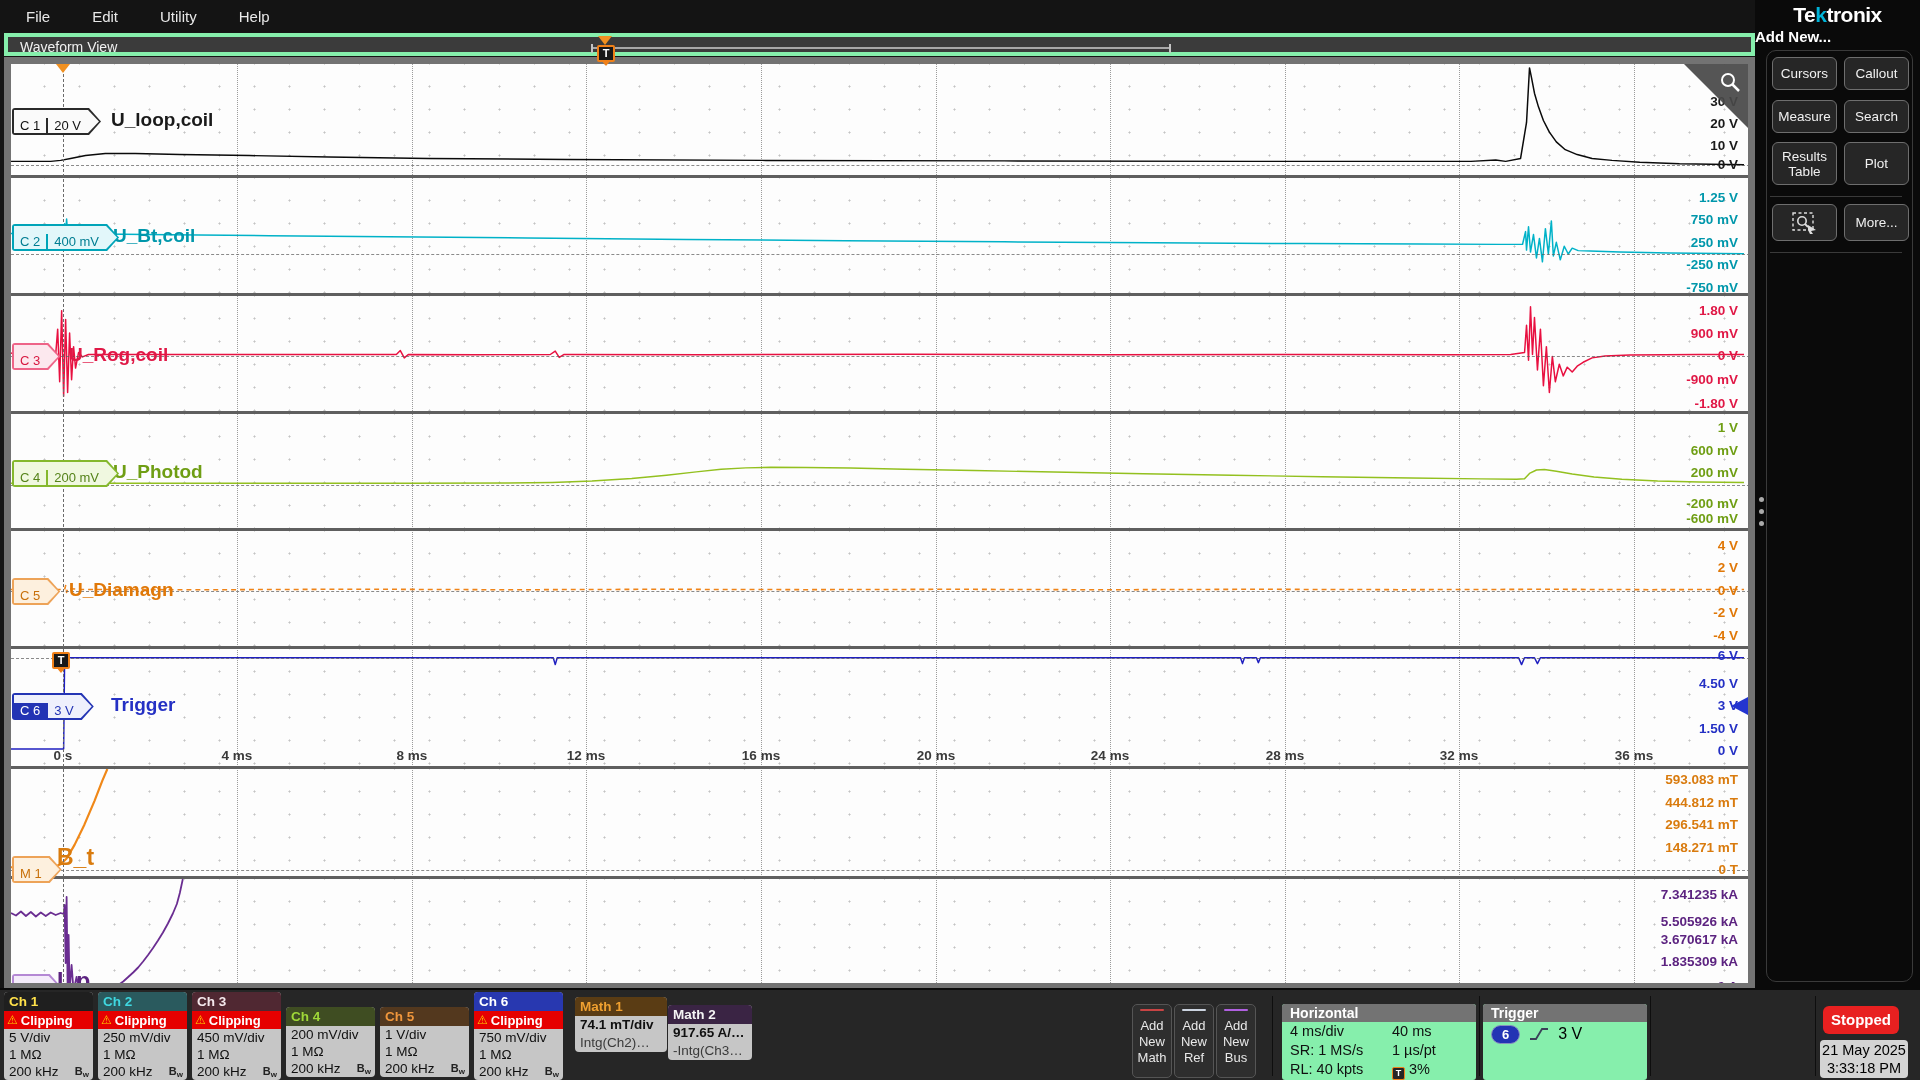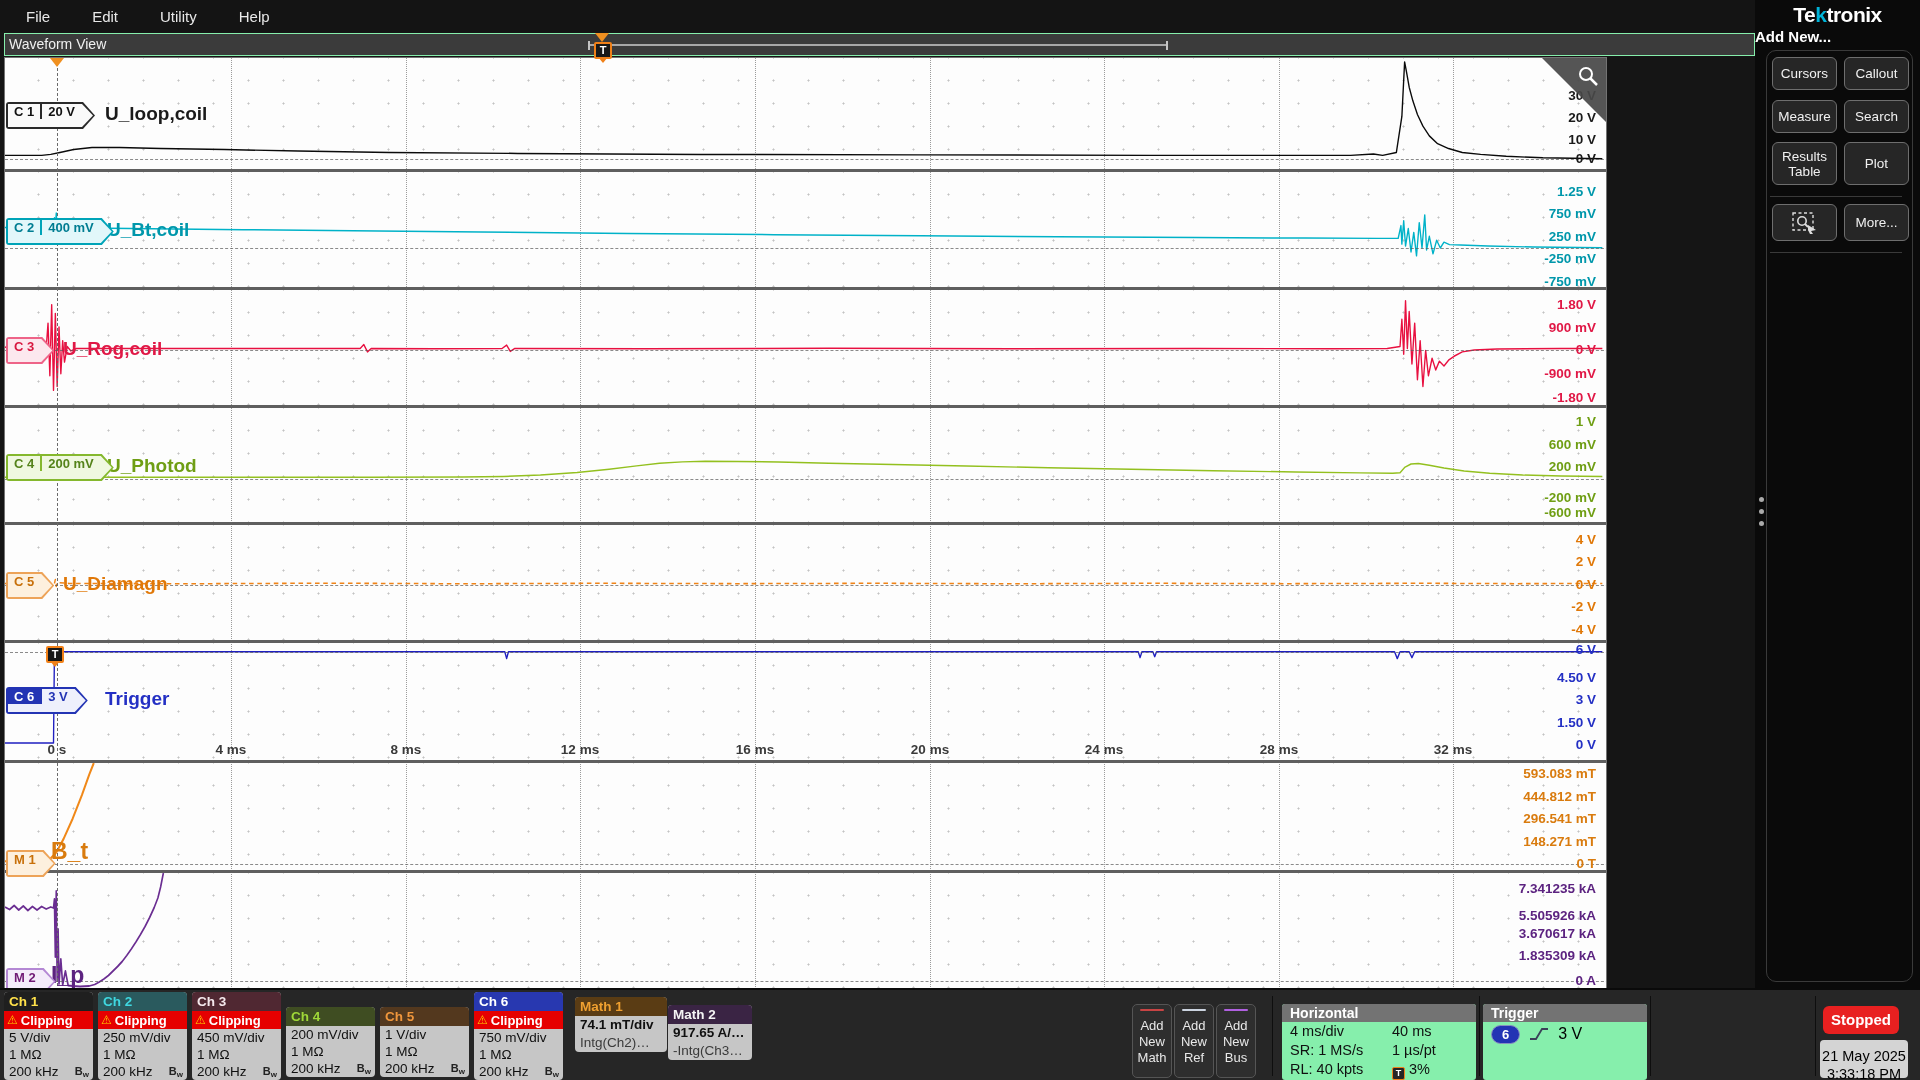--- a/index.html
+++ b/index.html
@@ -4,48 +4,48 @@
 <style>
 *{margin:0;padding:0;box-sizing:border-box}
 html,body{width:1920px;height:1080px;overflow:hidden}
 body{background:#151515;font-family:"Liberation Sans","DejaVu Sans",sans-serif;position:relative}
 
 
 .menubar{position:absolute;left:0;top:0;width:1755px;height:32px;background:#141414;display:flex;align-items:center;gap:42px;padding-left:26px;z-index:8}
 .mi{color:#e8e8e8;font-size:15px;cursor:default}
 
 
-.wvhead{position:absolute;left:4px;top:33px;width:1751px;height:23px;background:#3b3b3b;border:1px solid #86efac;color:#f0f0f0;font-size:14px;line-height:21px;padding-left:4px;z-index:7}
+.wvhead{position:absolute;left:4px;top:33px;width:1751px;height:23px;background:#3b3b3b;border:4px solid #86efac;color:#f0f0f0;font-size:14px;line-height:21px;padding-left:12px;z-index:7}
 .hbar{position:absolute;left:583px;top:7px;width:580px;height:9px;border-left:2px solid #c4c4c4;border-right:2px solid #c4c4c4}
 .hbar .hline{position:absolute;left:0;right:0;top:3px;height:2px;background:#a8a8a8}
 .tpin{position:absolute;width:18px;height:17px;background:#181818;border:2px solid #f08018;border-radius:2px;color:#fff;font-size:11px;font-weight:bold;text-align:center;line-height:12px;z-index:9}
 .tpin::after{content:"";position:absolute;left:50%;transform:translateX(-50%);top:100%;border:5px solid transparent;border-top:6px solid #f08018}
 .tri{position:absolute;width:0;height:0;border-left:7px solid transparent;border-right:7px solid transparent;border-top:9px solid #f09020;z-index:9}
 
 
-.grid{position:absolute;left:4px;top:57px;width:1603px;height:933px;background:#fdfdfd;border:1px solid #737373;overflow:hidden;z-index:2}
+.grid{position:absolute;left:4px;top:57px;width:1751px;height:933px;background:#fdfdfd;border:7px solid #737373;overflow:hidden;z-index:2}
 .slice{position:absolute;left:0;width:100%;background-image:radial-gradient(circle,#c3c3c3 .9px,transparent 1.15px);background-size:35px 23px;background-position:16px 11px;border-bottom:3px solid #5f5f5f}
 .s0{top:0;height:114px}.s1{top:114px;height:118px}.s2{top:232px;height:118px}
 .s3{top:350px;height:117px}.s4{top:467px;height:118px}.s5{top:585px;height:120px}
 .s6{top:705px;height:110px}.s7{top:815px;height:118px;border-bottom:none}
 .wf{position:absolute;inset:0;width:100%;height:100%}
 .wf path{fill:none;stroke-width:1.5;stroke-linejoin:round}
 .s6 .wf path{stroke-width:2.2}.s7 .wf path{stroke-width:1.8}
 .s4 .wf path{stroke-dasharray:5 4;stroke-width:1.6}
 .vd{position:absolute;top:0;height:933px;width:0;border-left:1px dotted #9b9b9b}
 .trigline{position:absolute;top:0;height:933px;width:0;border-left:1px dashed #6a6a6a;z-index:1}
 .zl{position:absolute;left:0;width:1749px;height:0;border-top:1.5px dashed #5a5a5a;opacity:.7}
 .yl{position:absolute;right:10px;font-size:13.5px;font-weight:bold;z-index:3;white-space:nowrap}
 .c0{color:#1a1a1a}.c1{color:#0097ab}.c2{color:#e01846}.c3{color:#6f9e14}
 .c4{color:#e07808}.c5{color:#2430c4}.c6{color:#d97b0e}.c7{color:#5c2380}
 .xt{position:absolute;top:684px;width:64px;text-align:center;font-size:13.5px;font-weight:bold;color:#3a3a3a;z-index:3}
 
 
 .gb{position:absolute;z-index:4;height:27px;background:var(--bc);clip-path:polygon(0 0,calc(100% - 12px) 0,100% 50%,calc(100% - 12px) 100%,0 100%);padding:2px;border-radius:3px}
-.gb .in{height:100%;background:var(--bg);clip-path:polygon(0 0,calc(100% - 11px) 0,100% 50%,calc(100% - 11px) 100%,0 100%);display:flex;align-items:flex-start;font-weight:bold;font-size:13px;padding-right:12px}
+.gb .in{height:100%;background:var(--bg);clip-path:polygon(0 0,calc(100% - 11px) 0,100% 50%,calc(100% - 11px) 100%,0 100%);display:flex;align-items:flex-end;font-weight:normal;font-size:13px;padding-right:12px}
 .gb .id,.gb .sc{display:flex;align-items:center;padding:0 6px}
 .gb .sc{border-left:2px solid var(--bc)}
 .b1{--bc:#2a2a2a;--bg:#fafafa;color:#111}
 .b2{--bc:#00a4b8;--bg:#e2f7fa;color:#007d92}
 .b3{--bc:#ee6488;--bg:#fce8ee;color:#d81840}
 .b4{--bc:#85b82e;--bg:#f0f8e0;color:#55831a}
 .b5{--bc:#eda358;--bg:#fdf0de;color:#c8700a}
 .b6{--bc:#2334b4;--bg:#eef0fc;color:#2334b4}
 .b6 .id{background:#2334b4;color:#fff}
 .b8{--bc:#b488d4;--bg:#f4ecfa;color:#701a75}
@@ -90,21 +90,21 @@
 .panel{position:absolute;top:14px;height:76px;background:#86efac;border-radius:3px;overflow:hidden;z-index:11}
 .phd{height:18px;background:#737373;color:#fff;font-weight:bold;font-size:14px;padding-left:8px;line-height:18px}
 .prow{font-size:14.5px;color:#101010;padding-left:8px;height:19px;line-height:19px;position:relative;white-space:nowrap}
 .pc2{position:absolute;left:110px;top:0}
 .tmini{display:inline-block;width:13px;height:13px;background:#262626;border:1.5px solid #f08018;border-radius:2px;color:#fff;font-size:9px;font-weight:bold;text-align:center;line-height:10px;vertical-align:-2px;margin-right:4px}
 .trow{display:flex;align-items:center;gap:9px;padding-left:8px;height:24px}
 .pill{background:#2334b4;border:1px solid #8890c0;border-radius:10px;color:#fff;font-size:13px;font-weight:bold;padding:1px 10px}
 .arow{display:flex;justify-content:space-between;padding:0 10px 0 8px;font-size:14.5px;height:19px;line-height:19px;color:#101010}
 .arow2{padding-left:8px;font-size:14.5px;height:19px;line-height:19px;color:#101010}
 .stopped{position:absolute;left:1823px;top:16px;width:76px;height:28px;background:#e82020;border-radius:6px;color:#fff;font-weight:bold;font-size:15px;text-align:center;line-height:28px;z-index:11}
-.datetime{position:absolute;left:1820px;top:50px;width:88px;height:38px;background:#d4d4d4;border-radius:4px;color:#000;font-size:14.5px;text-align:center;line-height:18px;padding-top:7px;z-index:11}
+.datetime{position:absolute;left:1820px;top:50px;width:88px;height:38px;background:#d4d4d4;border-radius:4px;color:#000;font-size:14.5px;text-align:center;line-height:18px;padding-top:1px;z-index:11}
 .vsep{position:absolute;top:6px;height:80px;width:1px;background:#0e0e0e;z-index:11}
 </style>
 </head>
 <body>
 
 <div class="menubar">
   <span class="mi">File</span>
   <span class="mi">Edit</span>
   <span class="mi">Utility</span>
   <span class="mi">Help</span>

